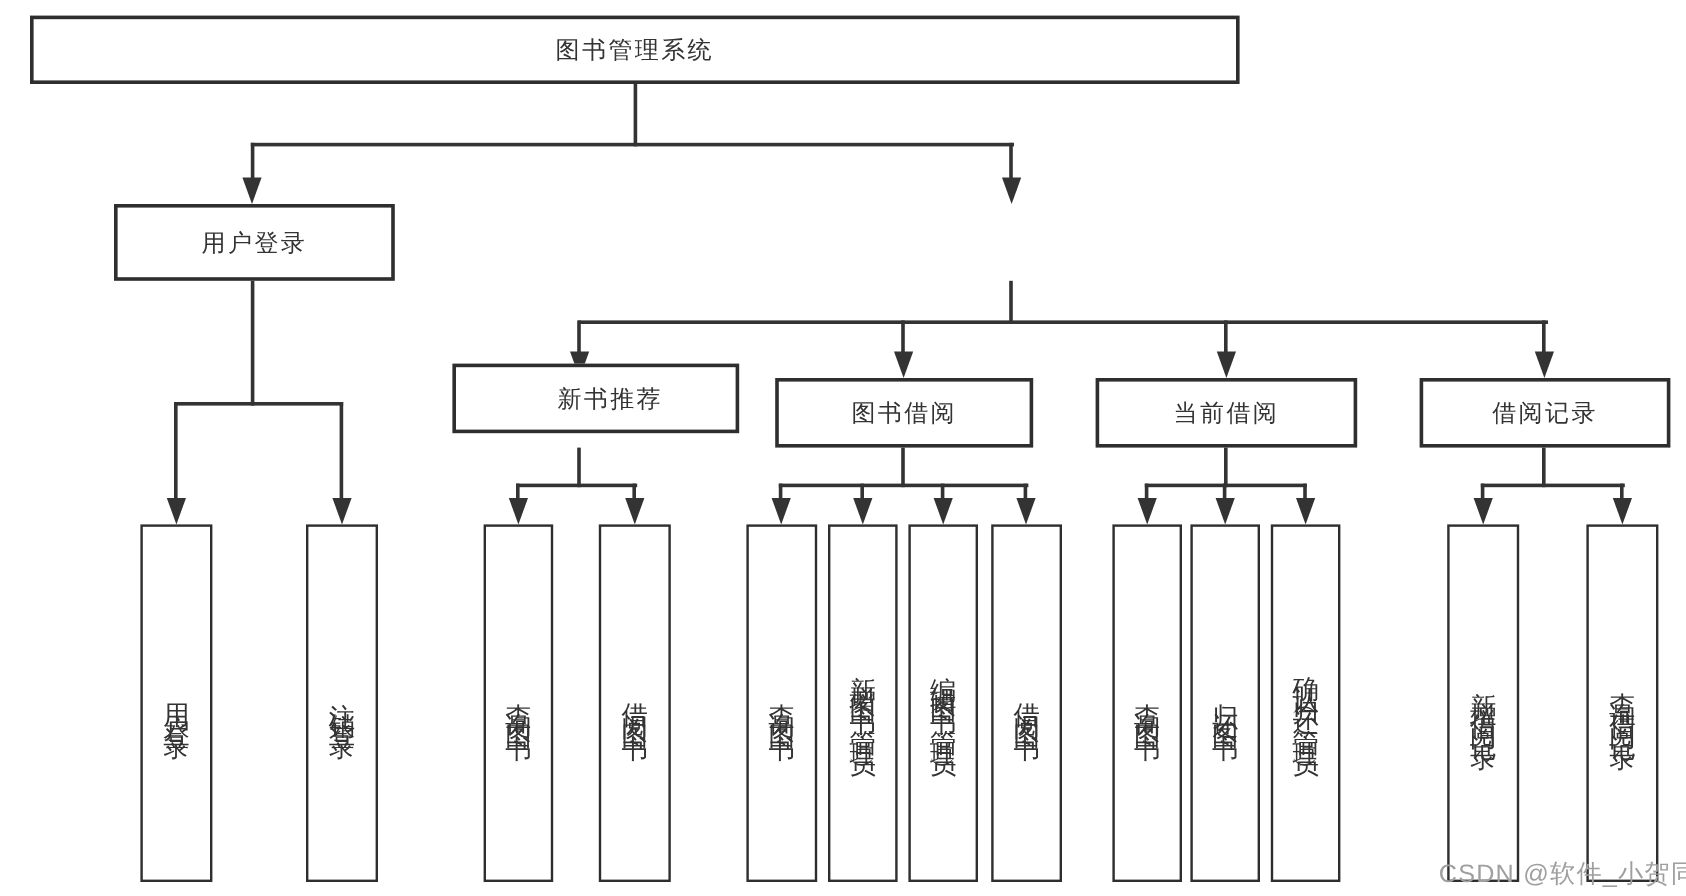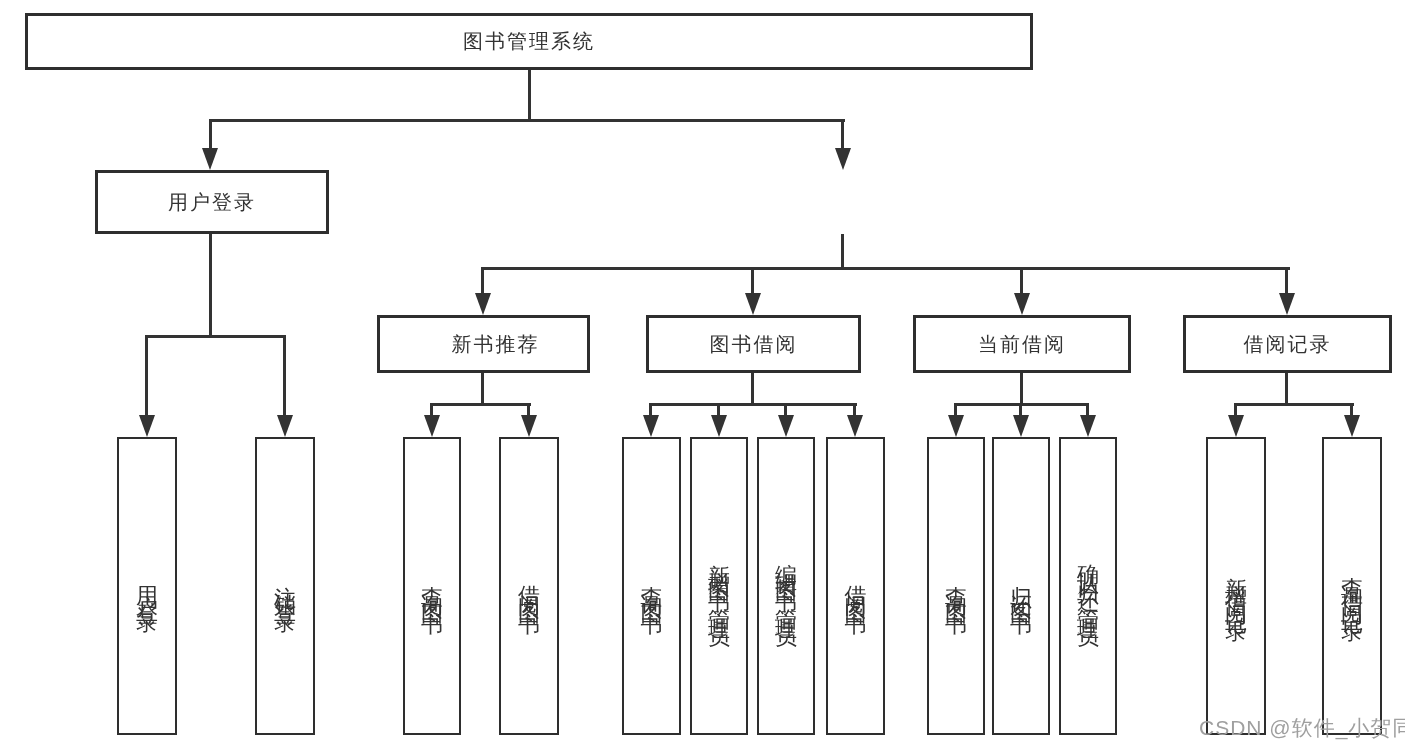--- a/index.html
+++ b/index.html
@@ -61,21 +61,21 @@
   <div class="lh" style="left:469px;top:267px;width:808px;"></div>
   <div class="lv" style="left:468px;top:267px;height:28px;"></div>
   <div class="ah" style="left:462px;top:293px;"></div>
   <div class="lv" style="left:738px;top:267px;height:28px;"></div>
   <div class="ah" style="left:732px;top:293px;"></div>
   <div class="lv" style="left:1007px;top:267px;height:28px;"></div>
   <div class="ah" style="left:1001px;top:293px;"></div>
   <div class="lv" style="left:1272px;top:267px;height:28px;"></div>
   <div class="ah" style="left:1266px;top:293px;"></div>
 
-  <div class="box hbox" style="left:364px;top:315px;width:213px;height:58px;padding-left:24px;">
+  <div class="box hbox" style="left:364px;top:303px;width:239px;height:58px;padding-left:24px;">
     <span>新书推荐</span>
   </div>
   <div class="box hbox" style="left:900px;top:315px;width:218px;height:58px;">
     <span>当前借阅</span>
   </div>
   <div class="box hbox" style="left:633px;top:315px;width:215px;height:58px;">
     <span>图书借阅</span>
   </div>
   <div class="box hbox" style="left:1170px;top:315px;width:209px;height:58px;">
     <span>借阅记录</span>

